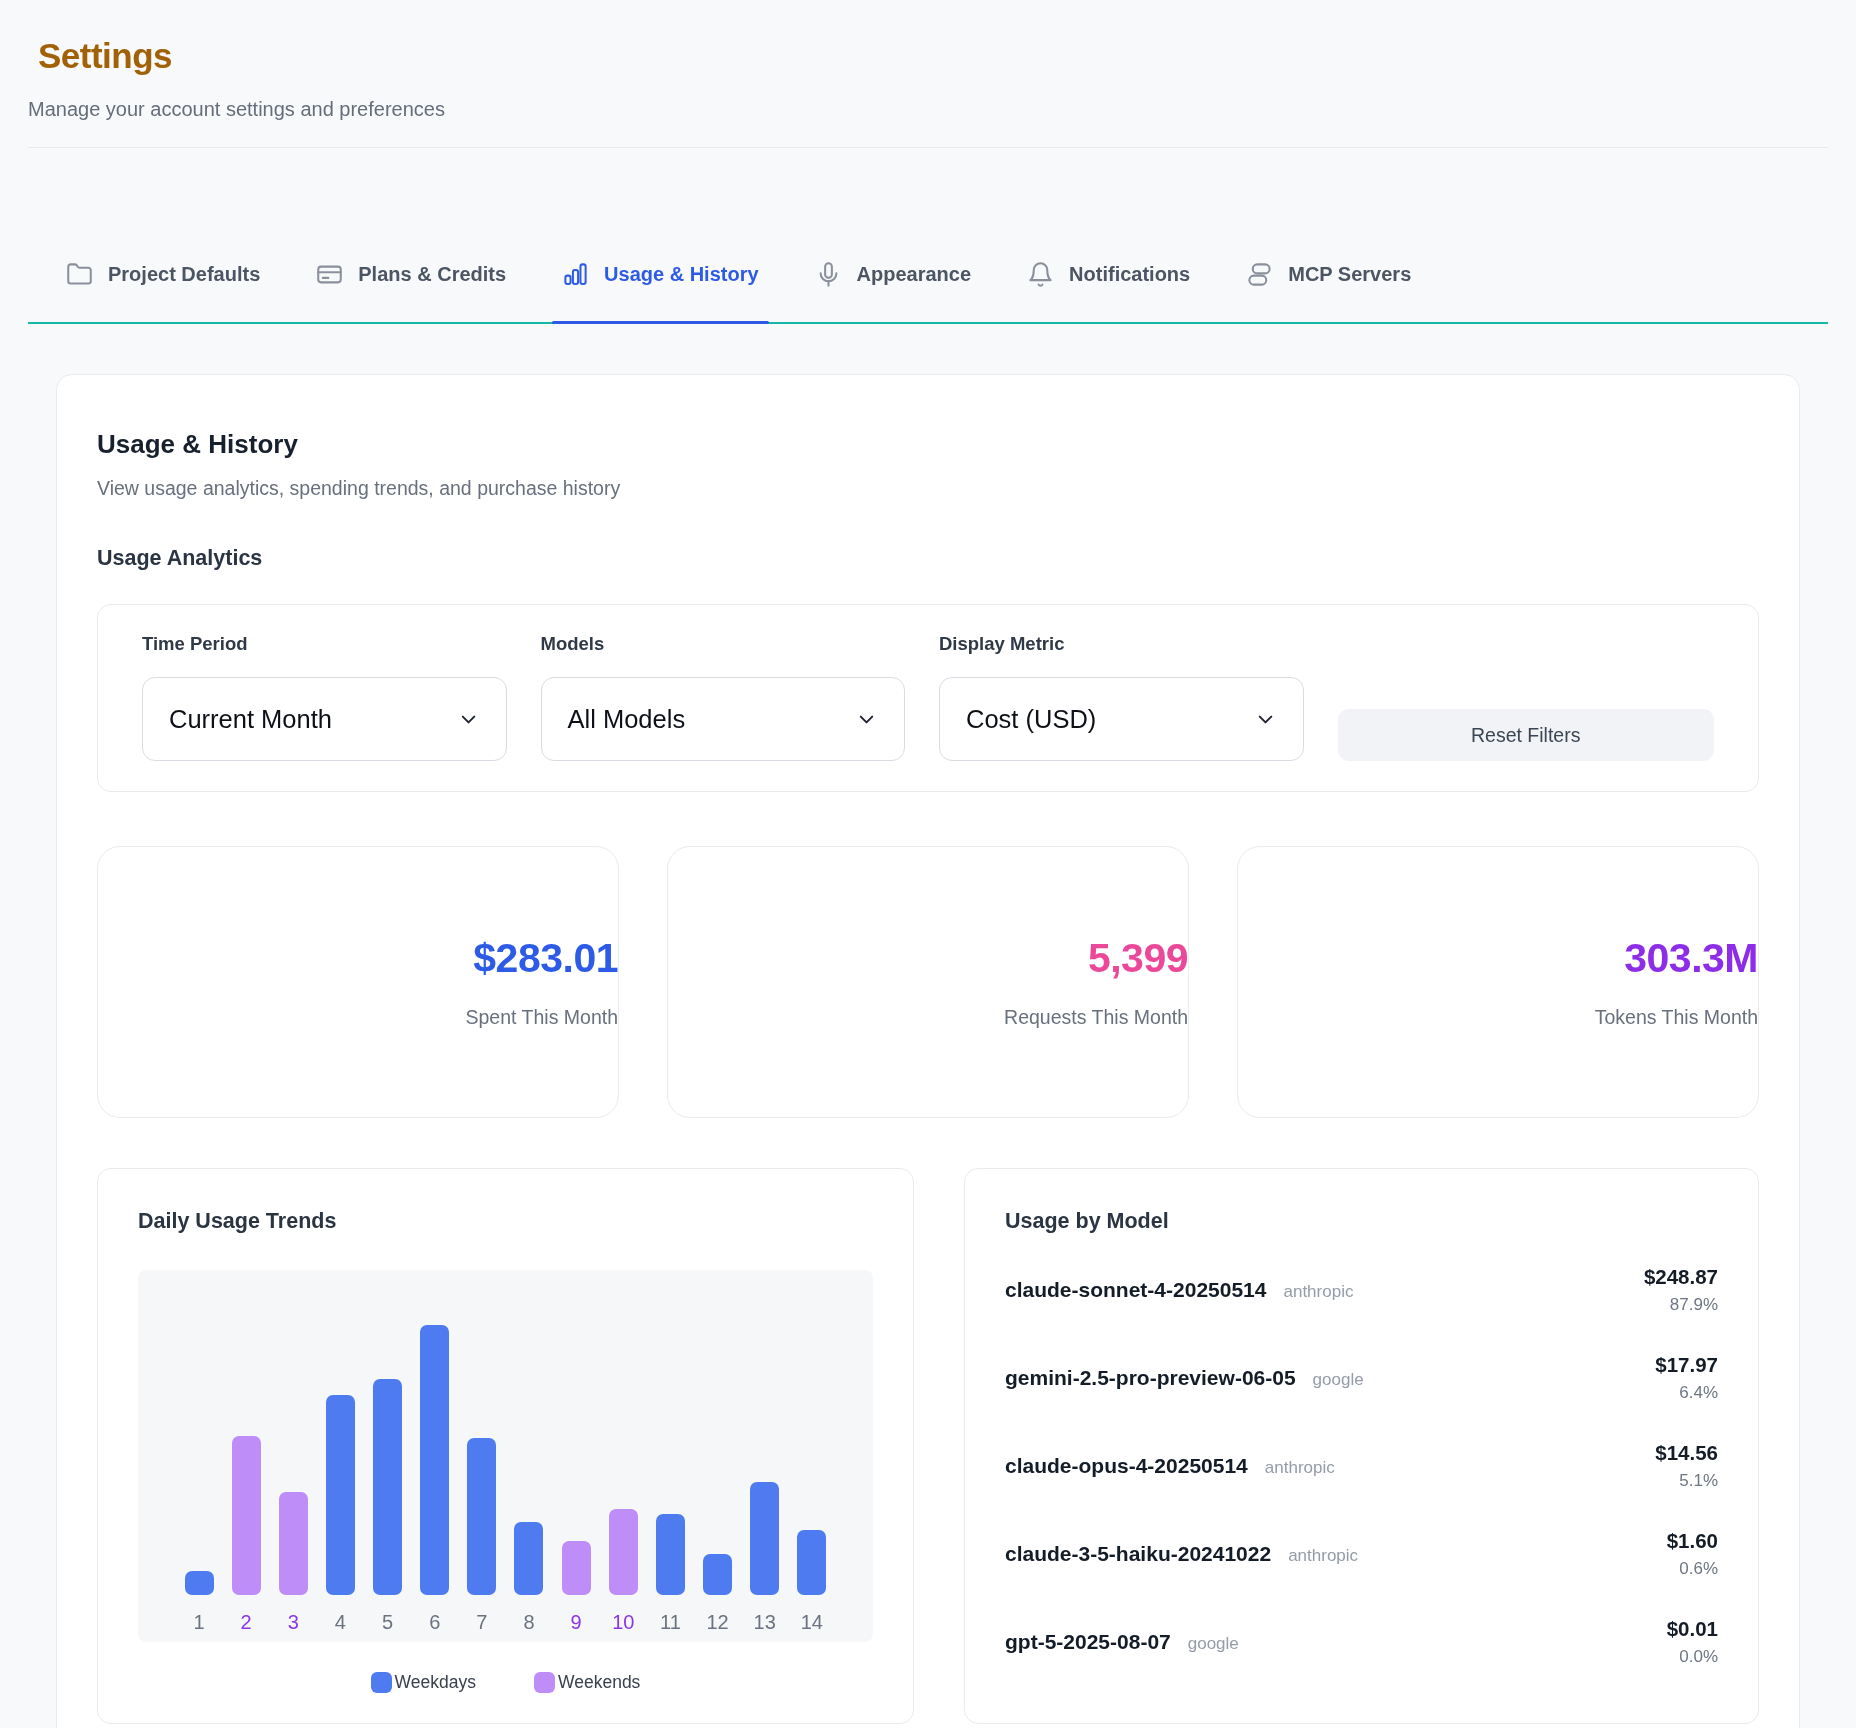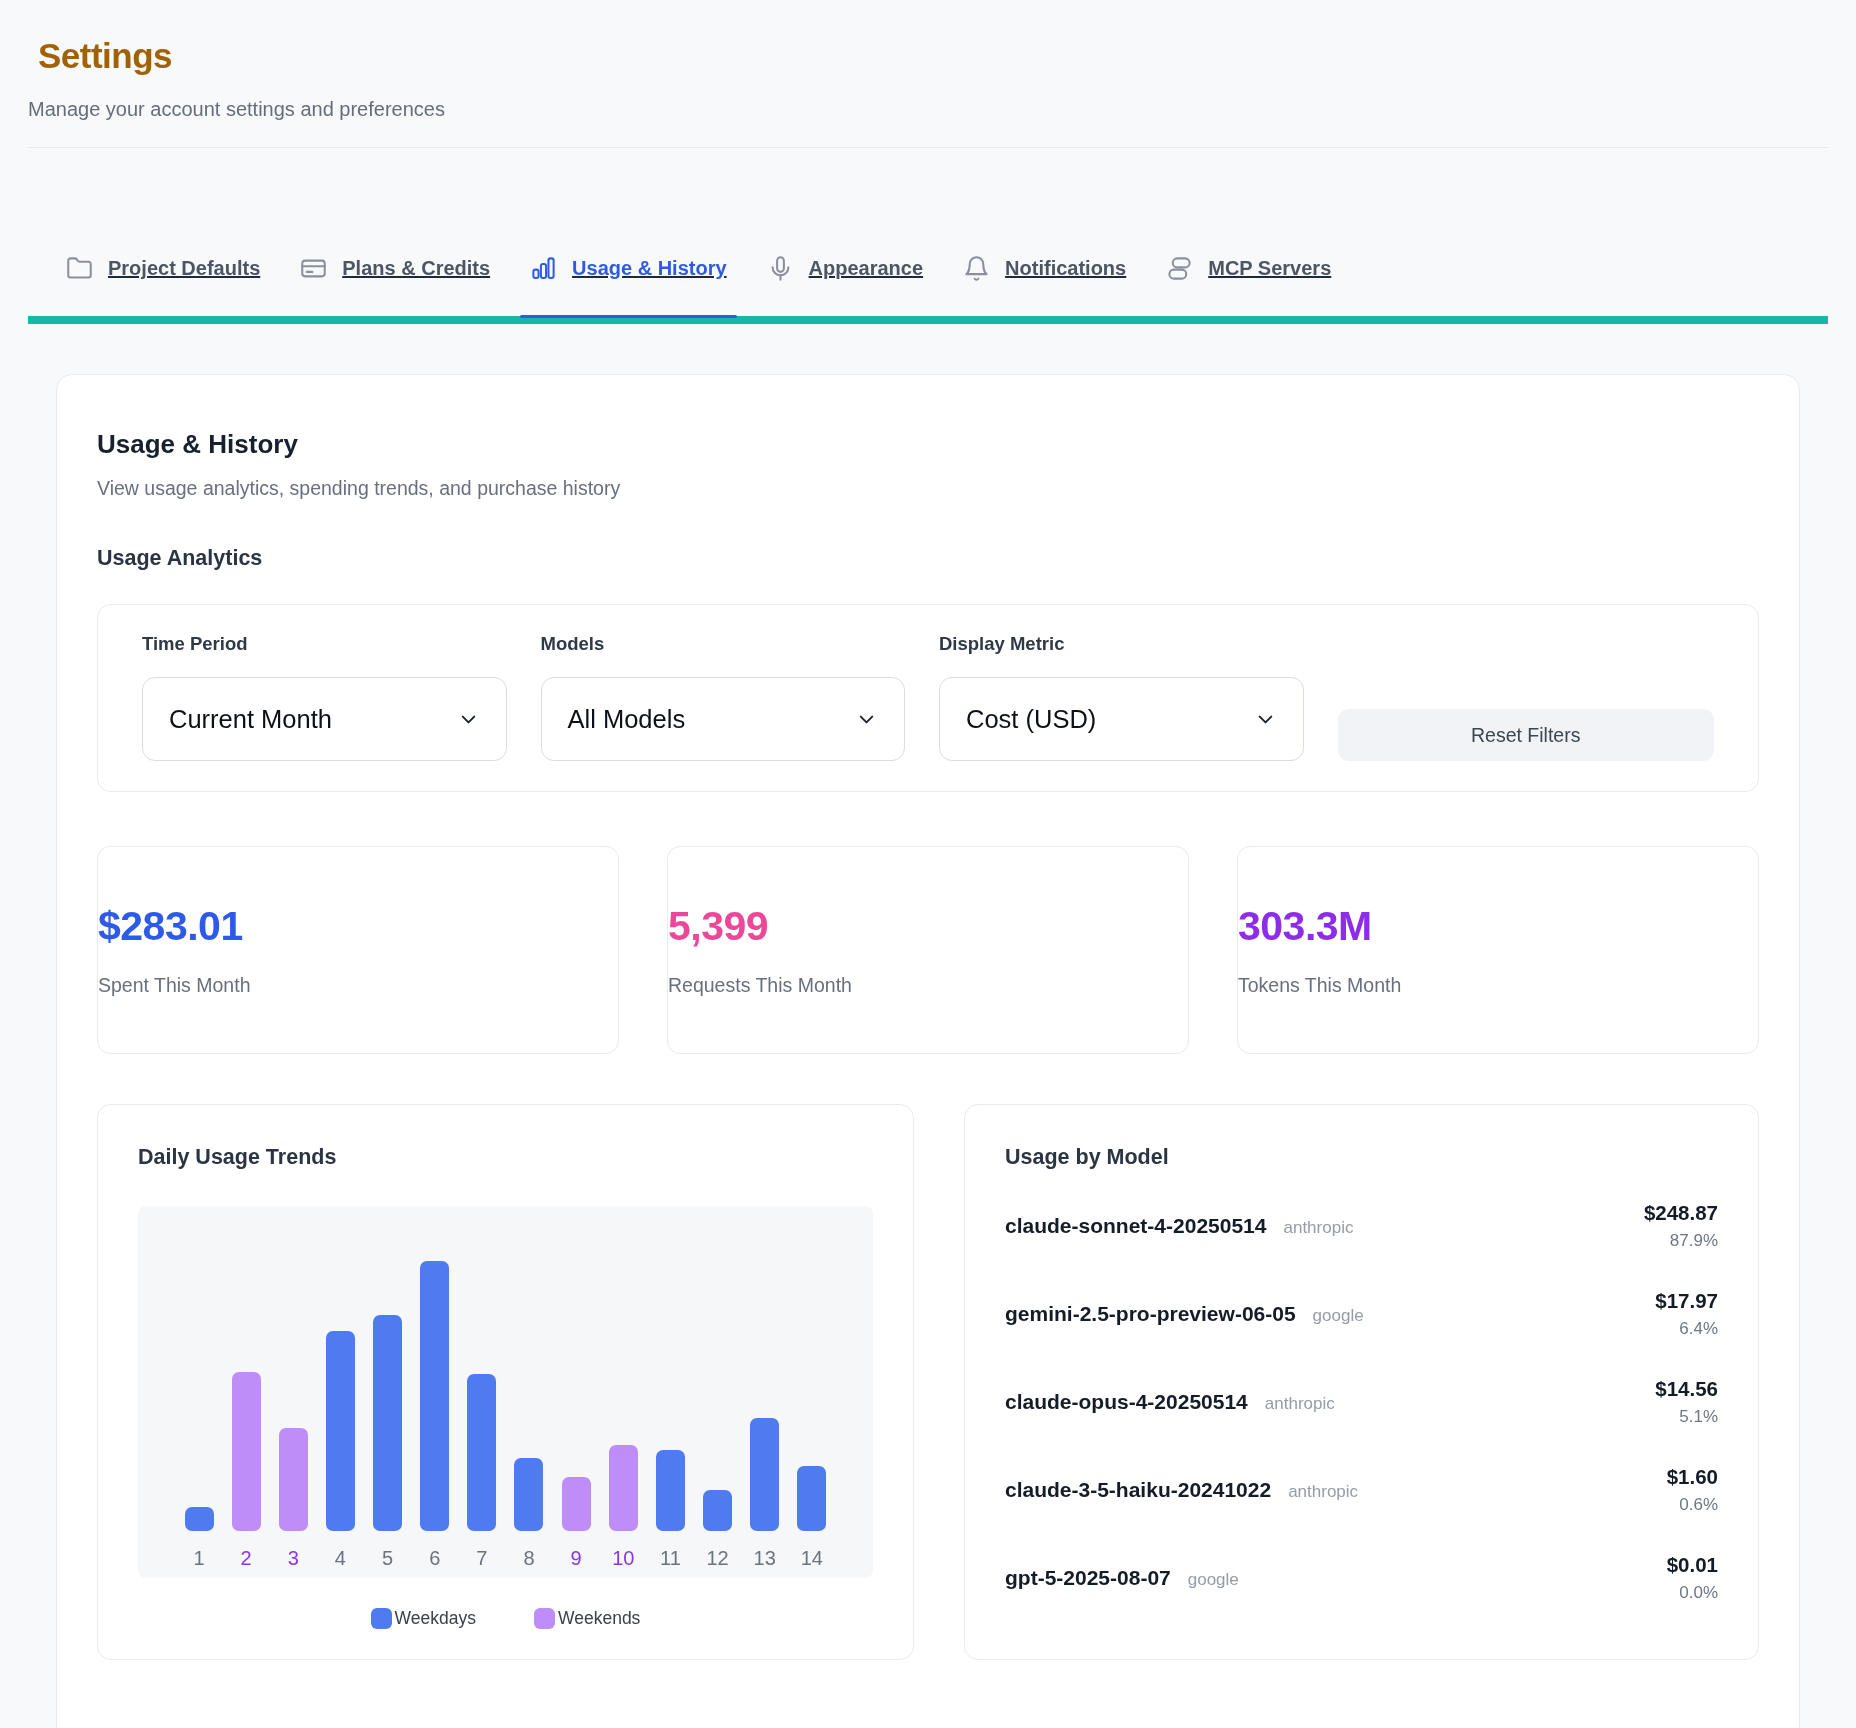--- a/index.html
+++ b/index.html
@@ -9,22 +9,22 @@
     font-family: "Liberation Sans", sans-serif;
   }
   
   .header { padding: 26px 28px 0; }
   .page-title { margin: 10px; font-size: 35px; font-weight: 700; color: #a16207; letter-spacing: -0.5px; }
   .page-subtitle { margin-top: 22px; font-size: 20px; color: #656d7a; }
   .header-divider { margin-top: 26px; border-bottom: 1px solid #e9ebee; }
 
   
   .tab-bar {
-    display: flex; gap: 40px; margin: 0 28px; padding-left: 38px;
-    height: 176px; align-items: flex-end; border-bottom: 8px solid #14b8a6; text-decoration: underline;
+    display: flex; gap: 56px; margin: 0 28px; padding-left: 38px;
+    height: 176px; align-items: flex-end; border-bottom: 2px solid #14b8a6;
   }
   .tab { display: flex; align-items: center; gap: 15px; padding-bottom: 34px;
          font-size: 20px; font-weight: 600; color: #4b5563; position: relative; cursor: pointer; white-space: nowrap; }
   .tab-icon { width: 27px; height: 27px; color: #89909c; display: block; flex: none; }
   .tab-icon svg { width: 100%; height: 100%; display: block; }
   .tab.active { color: #2e5be6; }
   .tab.active .tab-icon { color: #2e5be6; }
   .tab.active::after { content: ""; position: absolute; left: -10px; right: -10px; bottom: -2px;
                        height: 3px; border-radius: 2px; background: #2e5be6; }
 
@@ -43,22 +43,22 @@
   .select-box { height: 84px; border: 1.5px solid #d9dde3; border-radius: 13px; background: #fff;
                 display: flex; align-items: center; justify-content: space-between; padding: 0 26px; cursor: pointer; }
   .select-value { font-size: 25.5px; color: #0d1117; }
   .select-chevron { width: 23px; height: 23px; color: #1c232e; flex: none; }
   .select-chevron svg { width: 100%; height: 100%; display: block; }
   .reset-btn { flex: 1; height: 52px; border: none; border-radius: 11px; background: #f1f3f6;
                color: #3c4552; font-size: 19.5px; font-weight: 500; font-family: inherit; cursor: pointer; }
 
   
   .stats-row { margin-top: 54px; display: grid; grid-template-columns: 1fr 1fr 1fr; gap: 48px; }
-  .stat-card { height: 208px; border: 1px solid #e9ebef; border-radius: 13px; background: #fff;
-               display: flex; flex-direction: column; align-items: flex-start; justify-content: center; }
+  .stat-card { height: 272px; border: 1px solid #e9ebef; border-radius: 23px; background: #fff;
+               display: flex; flex-direction: column; align-items: flex-end; justify-content: center; }
   .stat-value { font-size: 41px; font-weight: 700; letter-spacing: -0.5px; }
   .stat-label { margin-top: 24px; font-size: 19.5px; color: #68707e; }
 
   
   .panels-row { margin-top: 50px; display: grid; grid-template-columns: 817px 1fr; gap: 50px; }
   .panel { height: 556px; border: 1px solid #e9ebef; border-radius: 14px; background: #fff;
            padding: 40px; overflow: hidden; }
   .panel-title { margin: 0; font-size: 21.5px; font-weight: 700; color: #2a3442; }
 
   

